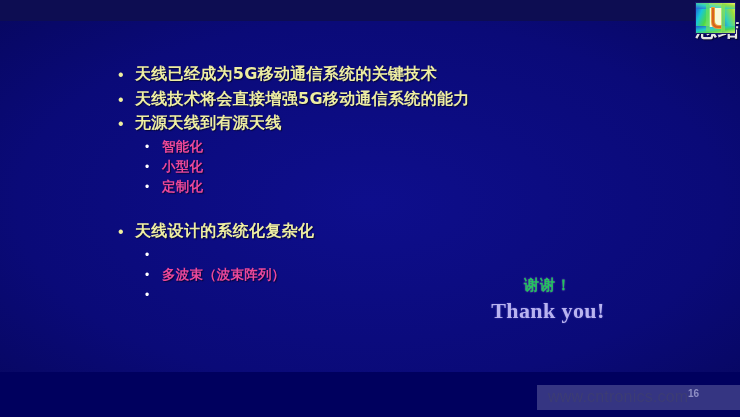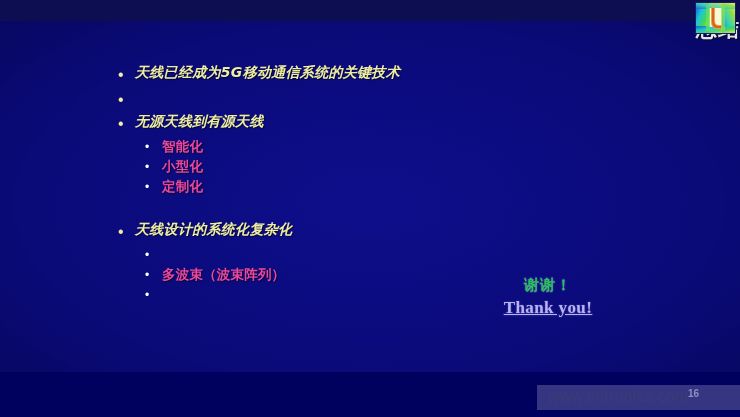--- a/index.html
+++ b/index.html
@@ -70,26 +70,25 @@
   .l1 .mk{
     width:17px;flex:0 0 17px;
     color:#efef9e;
     font-size:16px;
     line-height:1.35;
     text-align:left;
   }
   .l1 .tx{
     font-family:"DejaVu Sans","Liberation Sans",sans-serif;
     font-weight:bold;
-    font-size:14px;
+    font-size:16px;
     color:#eeeea2;
     letter-spacing:.3px;
     text-shadow:1px 1px 1px rgba(0,0,0,.55);
     white-space:nowrap;
-    font-style:italic;
   }
   .l2{
     display:flex;align-items:flex-start;
     margin:0 0 1px 0;
     padding-left:27px;
     line-height:1.25;
   }
   .l2 .mk{
     width:17px;flex:0 0 17px;
     color:#ffffff;
@@ -116,25 +115,24 @@
     font-weight:bold;
     font-size:15px;
     color:#22c55e;
     letter-spacing:1px;
     text-shadow:0 0 2px rgba(255,120,250,.45);
   }
   .thanks .en{
     margin-top:3px;
     font-family:"Liberation Serif","DejaVu Serif",serif;
     font-weight:bold;
-    font-size:17px;
+    font-size:22px;
     color:#b9b4f0;
     letter-spacing:.4px;
     text-shadow:0 0 2px rgba(170,160,255,.4);
-    text-decoration:underline;
   }
   
   .watermark{
     position:absolute;left:537px;top:385px;width:241px;height:25px;
     background:rgba(175,175,215,.30);
     z-index:9;
     text-align:center;
   }
   .watermark .wm-text{
     position:absolute;left:11px;top:3px;
@@ -205,20 +203,21 @@
 
   <div class="content">
 
     <div class="l1">
       <span class="mk">•</span>
       <span class="tx">天线已经成为5G移动通信系统的关键技术</span>
     </div>
 
     <div class="l1">
       <span class="mk">•</span>
+      <span class="tx">天线技术将会直接增强5G移动通信系统的能力</span>
     </div>
 
     <div class="l1">
       <span class="mk">•</span>
       <span class="tx">无源天线到有源天线</span>
     </div>
 
     <div class="l2">
       <span class="mk">•</span>
       <span class="tx">智能化</span>

